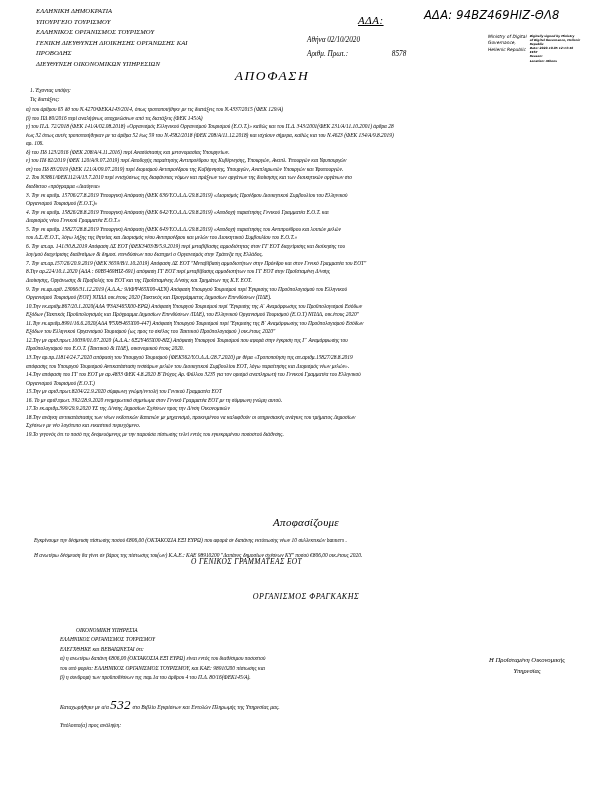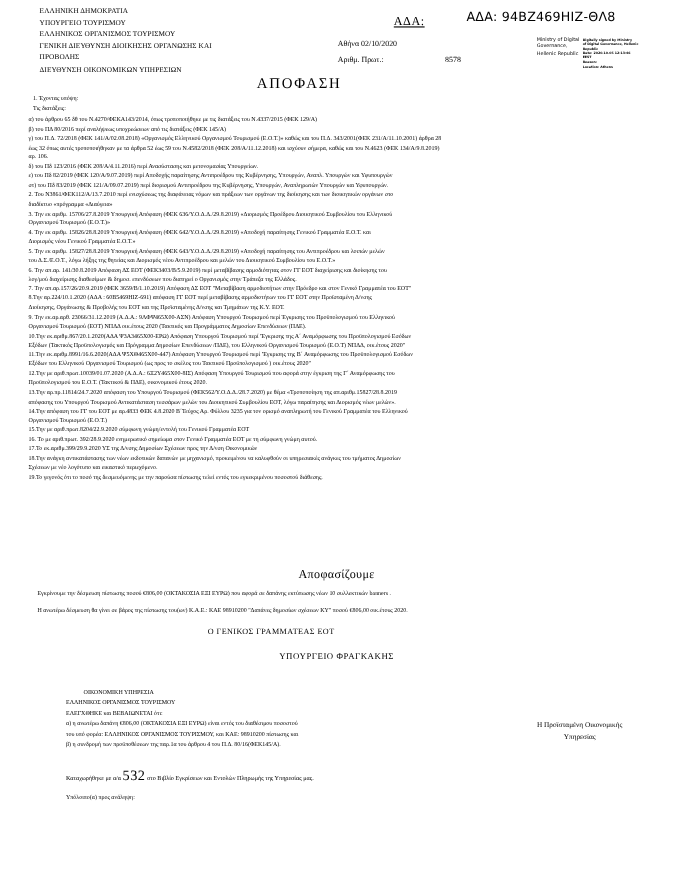--- a/index.html
+++ b/index.html
@@ -14,20 +14,21 @@
     position: relative;
     font-family: "Liberation Serif", "DejaVu Serif", serif;
     color: #000000;
     overflow: hidden;
   }
   .page {
     position: relative;
     width: 612px;
     height: 792px;
     box-sizing: border-box;
+    font-style: italic;
   }
 
   
   .header-org {
     position: absolute;
     left: 36px;
     top: 6px;
     width: 300px;
     font-size: 6.6px;
     line-height: 10.6px;
@@ -63,21 +64,21 @@
   }
   .proto-row {
     position: absolute;
     left: 307px;
     top: 50px;
     font-size: 7.2px;
     white-space: nowrap;
   }
   .proto-num {
     display: inline-block;
-    margin-left: 54px;
+    margin-left: 42px;
   }
 
   
   .sig-block {
     position: absolute;
     left: 488px;
     top: 34px;
     width: 124px;
     display: flex;
     gap: 3px;
@@ -138,21 +139,21 @@
     left: 34px;
     top: 531px;
     width: 556px;
     font-size: 5.45px;
     line-height: 9.2px;
   }
 
   .gg-title {
     position: absolute;
     left: 0;
-    top: 569px;
+    top: 557px;
     width: 493px;
     text-align: center;
     font-size: 7.4px;
     letter-spacing: 0.4px;
   }
   .gg-name {
     position: absolute;
     left: 0;
     top: 592px;
     width: 612px;
@@ -287,21 +288,21 @@
     <p>19.Το γεγονός ότι το ποσό της δεσμευόμενης με την παρούσα πίστωσης τελεί εντός του εγκεκριμένου ποσοστού διάθεσης.</p>
   </div>
 
   <div class="decide-title">Αποφασίζουμε</div>
   <div class="decide-body">
     <p>Εγκρίνουμε την δέσμευση πίστωσης ποσού €806,00 (ΟΚΤΑΚΟΣΙΑ ΕΞΙ ΕΥΡΩ) που αφορά σε δαπάνης εκτύπωσης νέων 10 συλλεκτικών banners .</p>
     <p>Η ανωτέρω δέσμευση θα γίνει σε βάρος της πίστωσης του(ων) Κ.Α.Ε.: ΚΑΕ 98910200 "Δαπάνες δημοσίων σχέσεων ΚΥ" ποσού €806,00 οικ.έτους 2020.</p>
   </div>
 
   <div class="gg-title">Ο ΓΕΝΙΚΟΣ ΓΡΑΜΜΑΤΕΑΣ ΕΟΤ</div>
-  <div class="gg-name">ΥΠΟΥΡΓΕΙΟ ΦΡΑΓΚΑΚΗΣ</div>
+  <div class="gg-name">ΟΡΓΑΝΙΣΜΟΣ ΦΡΑΓΚΑΚΗΣ</div>
 
   <div class="fin-block">
     <div class="fin-head">ΟΙΚΟΝΟΜΙΚΗ ΥΠΗΡΕΣΙΑ</div>
     <div>ΕΛΛΗΝΙΚΟΣ ΟΡΓΑΝΙΣΜΟΣ ΤΟΥΡΙΣΜΟΥ</div>
     <div>ΕΛΕΓΧΘΗΚΕ και ΒΕΒΑΙΩΝΕΤΑΙ ότι:</div>
     <div>α) η ανωτέρω δαπάνη €806,00 (ΟΚΤΑΚΟΣΙΑ ΕΞΙ ΕΥΡΩ) είναι εντός του διαθέσιμου ποσοστού</div>
     <div>του υπό φορέα: ΕΛΛΗΝΙΚΟΣ ΟΡΓΑΝΙΣΜΟΣ ΤΟΥΡΙΣΜΟΥ, και ΚΑΕ: 98910200 πίστωσης και</div>
     <div>β) η συνδρομή των προϋποθέσεων της παρ.1α του άρθρου 4 του Π.Δ. 80/16(ΦΕΚ145/Α).</div>
   </div>
 

